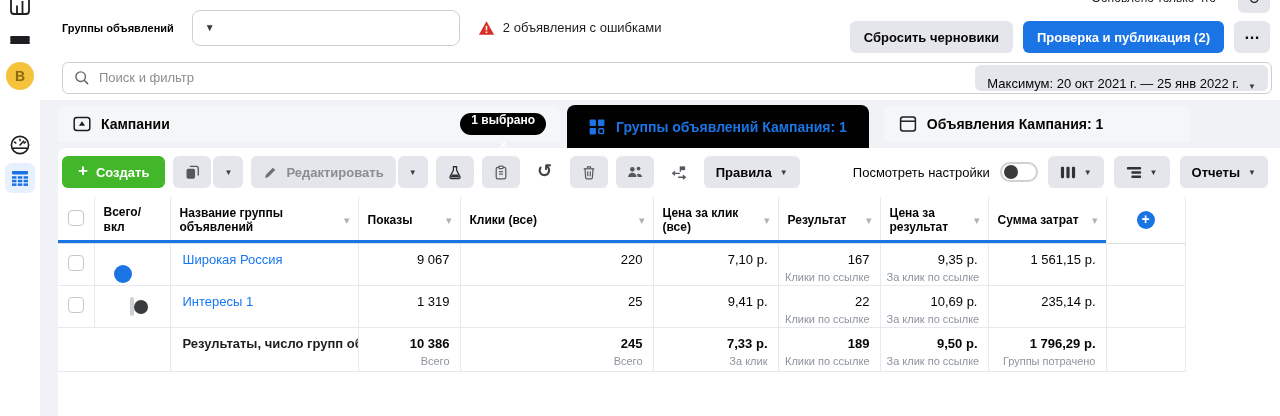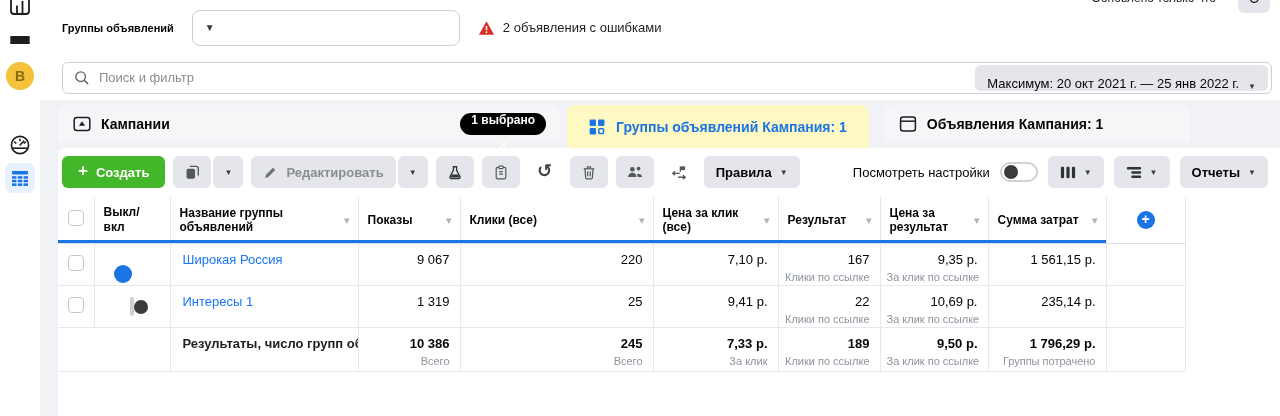--- a/index.html
+++ b/index.html
@@ -33,21 +33,21 @@
   
   .searchrow { margin-left:40px; height:45px; background:#fff; display:flex; align-items:center; padding:0 8px 0 22px; }
   .searchbox { flex:1; height:32px; border:1px solid #ccd0d5; border-radius:6px; background:#fff; display:flex; align-items:center; padding:0 3px 0 10px; cursor:text; }
   .searchbox .ph { color:#8a8d91; font-size:13px; margin-left:9px; flex:1; }
   .date-chip { height:26px; background:#e4e6eb; border-radius:6px; display:flex; align-items:flex-end; gap:9px; padding:0 12px; font-size:13px; color:#050505; cursor:pointer; white-space:nowrap; }
 
   
   .tabsrow { margin-left:40px; height:48px; padding:5px 0 0 18px; display:flex; gap:6px; }
   .tab { display:flex; align-items:center; gap:9px; padding:0 14px; border-radius:8px 8px 0 0; font-size:14px; font-weight:bold; color:#050505; background:#f5f6f8; height:37px; cursor:pointer; }
   .tab-campaigns { width:502px;text-align:right; }
-  .tab-adsets { height:43px; background:#fef9c3; color:#1b74e4; margin-left:1px; padding-right:22px;padding-left:20px; }
+  .tab-adsets { height:43px; background:#000000; color:#1b74e4; margin-left:1px; padding-right:22px;padding-left:20px; }
   .tab-ads { width:306px; margin-left:9px; }
   .badge { margin-left:auto; background:#000000; color:#fff; font-size:12px; font-weight:bold; height:22px; border-radius:11px; display:flex; align-items:center; gap:11px; padding:0 11px; cursor:pointer;flex-direction:column; }
   .badge-x::after { content:"✕"; font-size:11px; }
 
   
   .panel { margin-left:58px; height:268px; background:#fff; border-radius:8px 0 0 0; }
   .toolbar { display:flex; align-items:center; gap:8px; padding:8px 12px 9px 4px; }
   .split { display:flex; gap:2px; }
   .tb { height:32px; border:none; border-radius:6px; background:#e4e6eb; display:flex; align-items:center; justify-content:center; gap:8px; font-family:inherit; font-size:13px; font-weight:bold; color:#050505; padding:0 12px; cursor:pointer; }
   .tb-icon { width:38px; padding:0; }
@@ -142,20 +142,27 @@
         <path d="M10 1.5 L19 17.5 H1 Z" fill="#d93025"></path>
         <rect x="9.1" y="7" width="1.8" height="5.2" fill="#fff"></rect>
           <rect x="9.1" y="13.6" width="1.8" height="1.9" fill="#fff"></rect>
       </svg>
       <span>2 объявления с ошибками</span>
     </div>
 
     <span class="updated-cut">Обновлено только что</span>
     <span class="refresh-cut"></span>
 
+    <div class="right-actions">
+      <button class="btn">Сбросить черновики</button>
+      <button class="btn btn-primary">Проверка и публикация (2)</button>
+      <button class="btn btn-more">
+          <span class="dots"></span>
+        </button>
+    </div>
   </div>
 
   <div class="searchrow">
     <div class="searchbox">
       <svg width="17" height="17" viewBox="0 0 20 20">
         <circle cx="9" cy="9" r="5.6" fill="none" stroke="#65676b" stroke-width="1.7"></circle>
         <line x1="13.2" y1="13.2" x2="17.2" y2="17.2" stroke="#65676b" stroke-width="1.7" stroke-linecap="round"></line>
       </svg>
       <span class="ph">Поиск и фильтр</span>
       <span class="date-chip">
@@ -324,21 +331,21 @@
             <col style="width:102px">
             <col style="width:108px">
             <col style="width:118px">
             <col style="width:79px">
         </colgroup>
         <thead>
           <tr>
             <th style="text-align:center"><span class="checkbox"></span></th>
             <th>
                 <div class="thx">
-                  <span class="pre">Выкл/
+                  <span class="pre">Всего/
 вкл</span>
                 </div>
               </th>
             <th>
                 <div class="thx">
                   <span>Название группы объявлений</span>
                   <span class="sort"></span>
                 </div>
               </th>
             <th>

